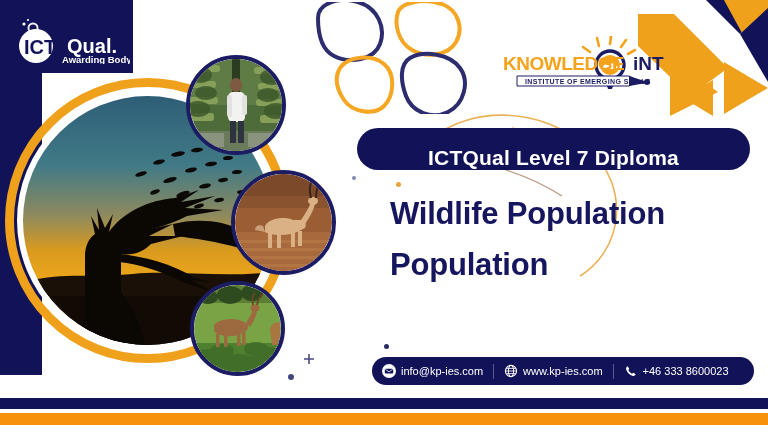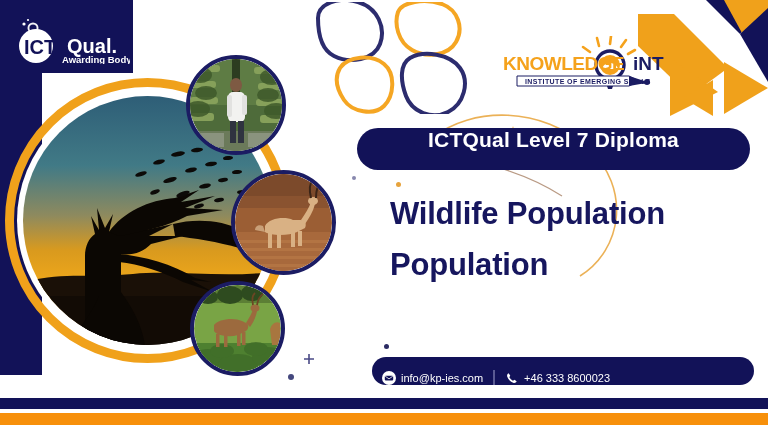--- a/index.html
+++ b/index.html
@@ -49,34 +49,34 @@
   }
   .sm1{left:186px;top:55px;width:100px;height:100px;}
   .sm2{left:231px;top:170px;width:105px;height:105px;}
   .sm3{left:190px;top:281px;width:95px;height:95px;}
   .sm-inner{position:absolute;inset:0;border-radius:50%;overflow:hidden;}
 
   
   .banner{
     position:absolute;left:357px;top:128px;width:393px;height:42px;
     background:#121258;border-radius:21px;z-index:8;
-    display:flex;align-items:flex-start;justify-content:center;
+    display:flex;align-items:flex-end;justify-content:center;
   }
   .banner-text{
     color:#fff;font-size:21px;font-weight:bold;letter-spacing:.2px;
   }
   .headline{
     position:absolute;left:390px;top:188px;width:380px;z-index:8;
     color:#16165E;font-size:31px;font-weight:bold;line-height:51px;
     letter-spacing:-.2px;
   }
   .contact{
     position:absolute;left:372px;top:357px;width:382px;height:28px;
     background:#121258;border-radius:14px;z-index:8;
-    display:flex;align-items:flex-end;color:#fff;font-size:11px;
+    display:flex;align-items:center;color:#fff;font-size:11px;
   }
   .citem{display:flex;align-items:center;gap:5px;padding:0 10px;white-space:nowrap;}
   .cdiv{width:1px;height:15px;background:#5b5b93;}
   .cicon{width:14px;height:14px;flex:0 0 14px;display:block;}
 
   
   .ict-logo{position:absolute;left:10px;top:16px;width:120px;height:48px;z-index:8;}
   .kp-logo{position:absolute;left:497px;top:36px;width:172px;height:60px;z-index:8;}
 
   
@@ -349,20 +349,28 @@
   <div class="contact">
     <div class="citem">
       <svg class="cicon" viewBox="0 0 16 16">
         <circle cx="8" cy="8" r="8" fill="#ffffff"></circle>
         <rect x="3.2" y="5.3" width="9.6" height="5.6" rx="1.2" fill="#121258"></rect>
         <path d="M3.6 5.9 L8 9 L12.4 5.9" stroke="#ffffff" stroke-width="0.9" fill="none"></path>
       </svg>
       <span>info@kp-ies.com</span>
     </div>
     <div class="cdiv"></div>
+    <div class="citem">
+      <svg class="cicon" viewBox="0 0 16 16">
+        <circle cx="8" cy="8" r="6.4" fill="none" stroke="#ffffff" stroke-width="1.3"></circle>
+        <ellipse cx="8" cy="8" rx="3" ry="6.4" fill="none" stroke="#ffffff" stroke-width="1.1"></ellipse>
+        <path d="M1.8 8 H14.2 M2.8 5 H13.2 M2.8 11 H13.2" stroke="#ffffff" stroke-width="1"></path>
+      </svg>
+      <span>www.kp-ies.com</span>
+    </div>
     <div class="cdiv"></div>
     <div class="citem">
       <svg class="cicon" viewBox="0 0 16 16">
         <path d="M4 2.6 C2.6 3.4 2 5 2.6 6.6 C3.8 9.8 6.2 12.2 9.4 13.4 C11 14 12.6 13.4 13.4 12
                  L11 10 L9 11 C7.6 10.2 5.8 8.4 5 7 L6 5Z" fill="#ffffff"></path>
       </svg>
       <span>+46 333 8600023</span>
     </div>
   </div>
 

